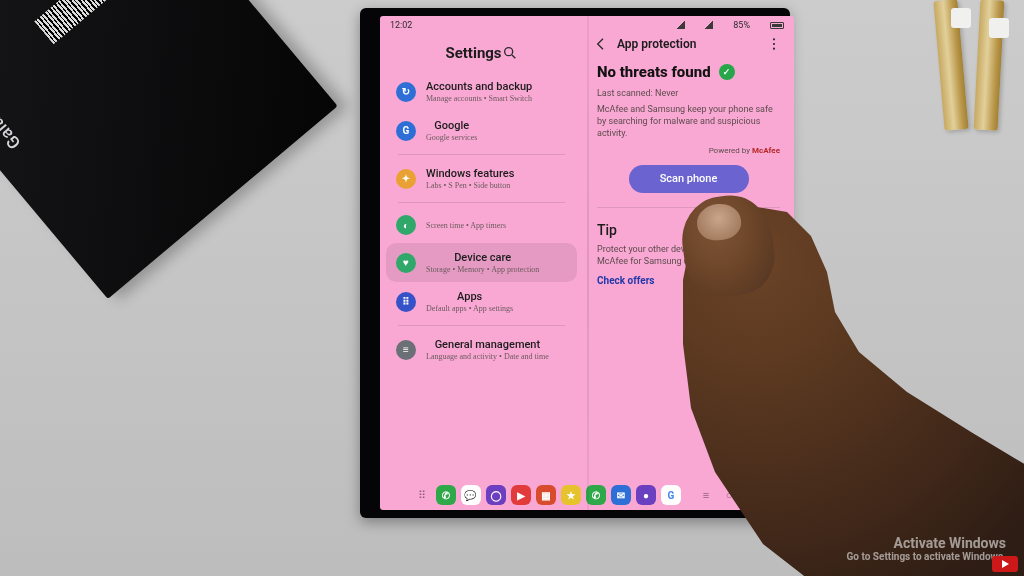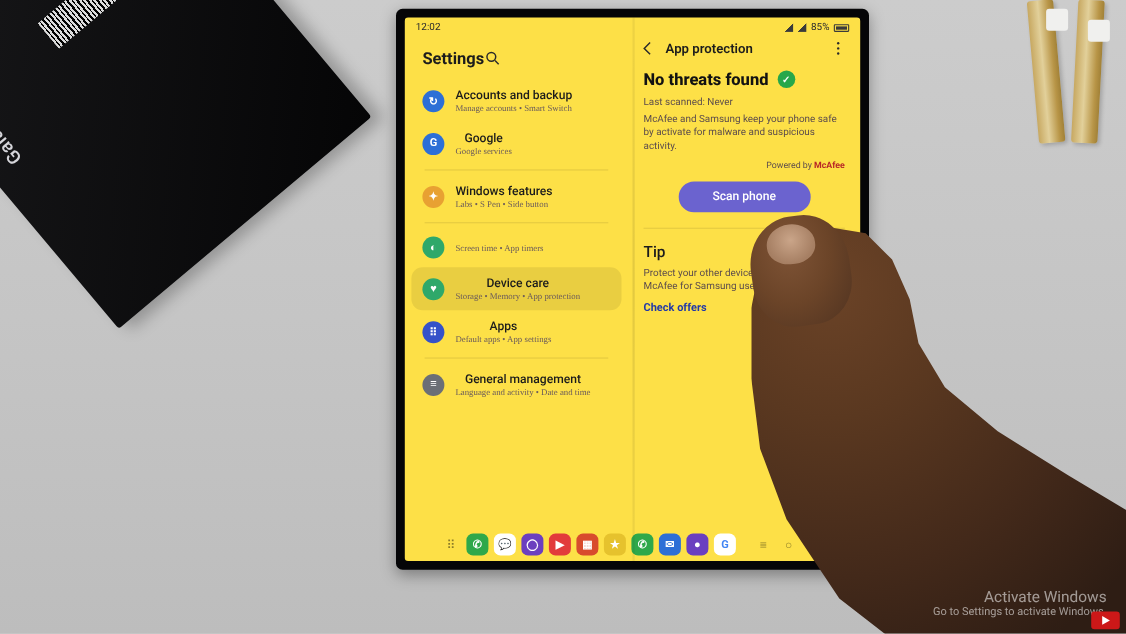--- a/index.html
+++ b/index.html
@@ -86,46 +86,47 @@
     width: 430px;
     height: 510px;
     background: #050507;
     border-radius: 6px;
     box-shadow: 0 4px 14px rgba(0,0,0,0.35);
     padding: 8px;
   }
   .screen {
     width: 100%;
     height: 100%;
-    background: #fde047;
+    background: #f9a8d4;
     border-radius: 3px;
     display: flex;
     flex-direction: column;
     position: relative;
+    margin-left: 12px;
   }
   .fold-line {
     position: absolute;
     left: 50%;
     top: 0;
     bottom: 0;
     width: 2px;
     background: linear-gradient(180deg, rgba(0,0,0,0.06), rgba(0,0,0,0.1), rgba(0,0,0,0.06));
   }
 
   
   .statusbar {
     height: 18px;
     display: flex;
     align-items: center;
     justify-content: space-between;
     padding: 0 10px;
     font-size: 9px;
     color: #2c2c2c;
   }
-  .statusbar .right { display: flex; align-items: center; gap: 4px; }
+  .statusbar .right { display: flex; align-items: center; gap: 20px; }
   .statusbar .sig-ico {
     width: 8px; height: 8px;
     background: linear-gradient(135deg, transparent 50%, #3a3a3a 50%);
   }
   .statusbar .batt-ico {
     width: 14px; height: 7px;
     border: 1px solid #3a3a3a;
     border-radius: 1px;
     position: relative;
   }
@@ -141,21 +142,21 @@
     flex: 1;
     display: flex;
     min-height: 0;
   }
   .pane { flex: 1; display: flex; flex-direction: column; min-height: 0; }
 
   
   .pane-left .l-header {
     display: flex;
     align-items: center;
-    justify-content: flex-start;
+    justify-content: center;
     padding: 10px 16px 10px;
   }
   .pane-left .l-header h1 {
     font-size: 15px;
     font-weight: 700;
     color: #1c1c1c;
   }
   .search-ico, .back-ico, .more-ico {
     width: 16px; height: 16px;
     color: #2a2a2a;
@@ -312,20 +313,21 @@
     transform: rotate(-6deg);
   }
 
   
   .win-activate {
     position: absolute;
     right: 18px;
     bottom: 14px;
     text-align: right;
     color: rgba(255,255,255,0.55);
+    font-weight: bold;
   }
   .win-activate .t1 { font-size: 14px; }
   .win-activate .t2 { font-size: 10px; }
 
   .yt-logo {
     position: absolute;
     right: 6px;
     bottom: 4px;
     width: 26px; height: 16px;
     background: #cc1818;
@@ -448,21 +450,21 @@
               <circle cx="12" cy="12" r="1.6"></circle>
               <circle cx="12" cy="19" r="1.6"></circle>
             </svg>
         </div>
         <div class="r-main">
           <div class="big-title">
             <span>No threats found</span>
             <span class="shield-badge">✓</span>
           </div>
           <div class="small">Last scanned: Never</div>
-          <div class="small desc">McAfee and Samsung keep your phone safe by activate for malware and suspicious activity.</div>
+          <div class="small desc">McAfee and Samsung keep your phone safe by searching for malware and suspicious activity.</div>
           <div class="powered">
             <span>Powered by </span><span class="mcafee">McAfee</span>
           </div>
           <div class="scan-btn">
             <span>Scan phone</span>
           </div>
           <div class="r-sep"></div>
           <div class="tip-title">Tip</div>
           <div class="small">Protect your other devices with an offer from McAfee for Samsung users.</div>
           <a class="link">Check offers</a>

